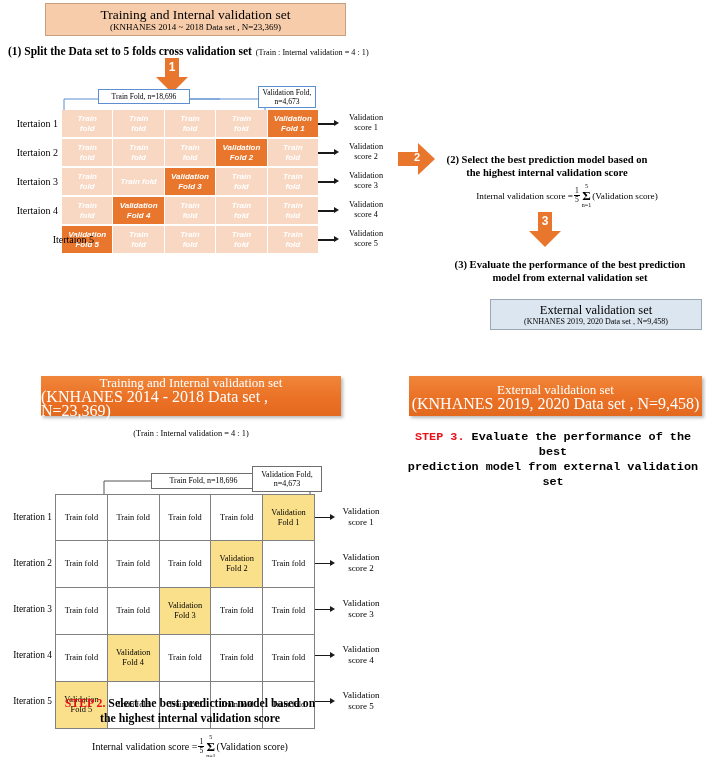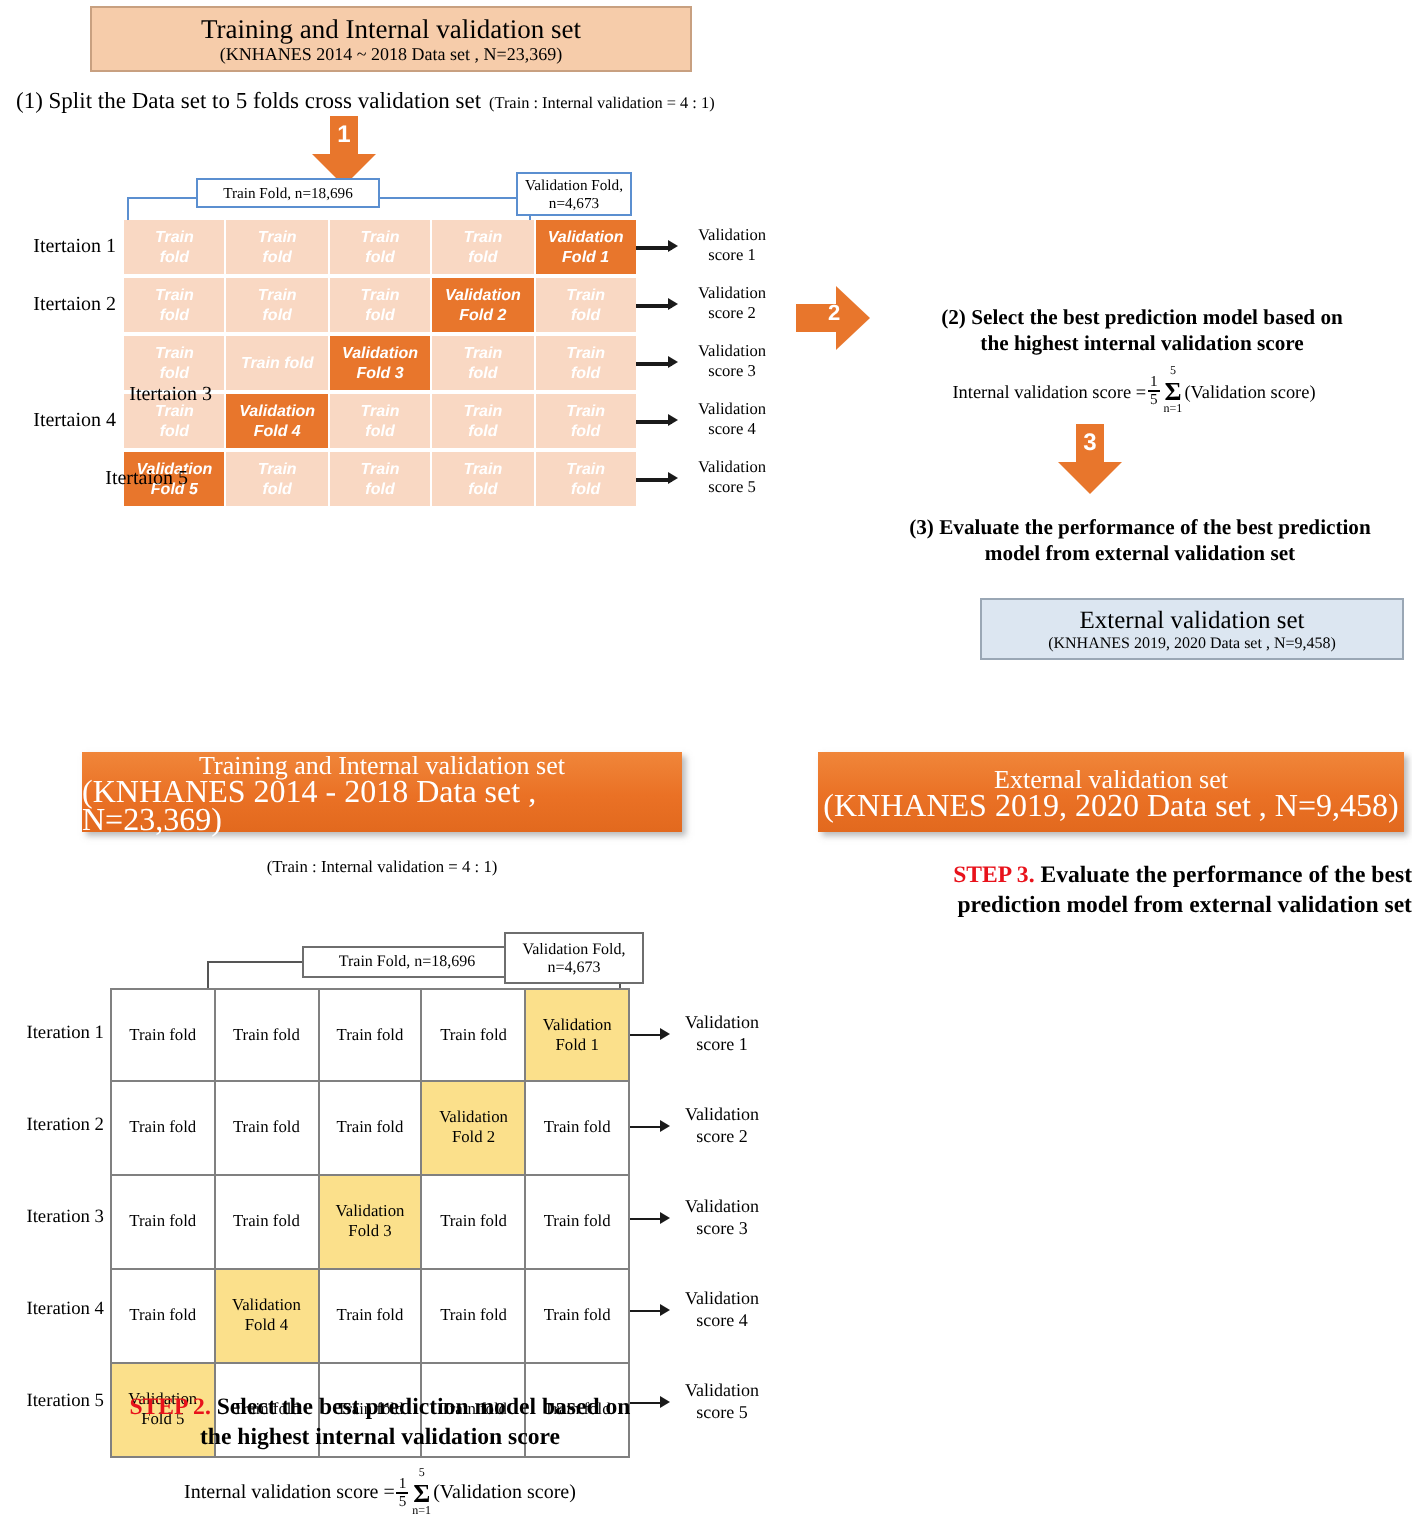--- a/index.html
+++ b/index.html
@@ -23,21 +23,21 @@
     background: #f6ccaa;
     border: 1px solid #c8a080;
     box-sizing: border-box;
     display: flex; flex-direction: column;
     align-items: center; justify-content: center;
   }
   #top-training-box .t1 { font-size: 13.5px; line-height: 15px; }
   #top-training-box .t2 { font-size: 9px; line-height: 11px; }
 
   .step-head {
-    font-weight: normal;
+    font-weight: bold;
     font-size: 11.5px;
   }
   .step-sub {
     font-weight: normal;
     font-size: 8.2px;
   }
 
   
   .arrow-down {
     width: 34px; height: 36px;
@@ -357,21 +357,21 @@
       <div>Validation</div>
       <div>score 1</div>
     </div>
     <div class="iter-label-top" style="top: 147px;">Itertaion 2</div>
     <div class="arrow-right-line" style="top: 152px;"></div>
     <div class="arrow-right-head" style="top: 149px;"></div>
     <div class="score-label-top" style="top: 142px;">
       <div>Validation</div>
       <div>score 2</div>
     </div>
-    <div class="iter-label-top" style="top: 192px; padding-left: 48px;">Itertaion 3</div>
+    <div class="iter-label-top" style="top: 176px;">Itertaion 3</div>
     <div class="arrow-right-line" style="top: 181px;"></div>
     <div class="arrow-right-head" style="top: 178px;"></div>
     <div class="score-label-top" style="top: 171px;">
       <div>Validation</div>
       <div>score 3</div>
     </div>
     <div class="iter-label-top" style="top: 205px;">Itertaion 4</div>
     <div class="arrow-right-line" style="top: 210px;"></div>
     <div class="arrow-right-head" style="top: 207px;"></div>
     <div class="score-label-top" style="top: 200px;">
@@ -387,21 +387,21 @@
     </div>
   </div>
 
 <div class="abs" style="left:398px; top:142px;">
   <svg width="38" height="34" viewBox="0 0 38 34">
     <polygon points="0,10 20,10 20,1 37,17 20,33 20,24 0,24" fill="#e8762c"></polygon>
   </svg>
   <div class="arrow-num" style="top:9px; font-size:11px;">2</div>
 </div>
 
-<div class="rt-head" style="left:440px; top:153px; width:262px;text-align:center;">
+<div class="rt-head" style="left:416px; top:153px; width:262px;text-align:center;">
   <div>(2) Select the best prediction model based on</div>
   <div>the highest internal validation score</div>
 </div>
 
 <div class="abs formula" style="left:432px; top:183px; width:270px;">
   <span>Internal validation score =</span>
   <span class="frac">
     <span class="num">1</span>
     <span class="den">5</span>
   </span>
@@ -437,21 +437,21 @@
 
 <div class="banner" style="left:409px; top:376px; width:293px; height:40px;">
   <div class="b1">External validation set</div>
   <div class="b2">(KNHANES 2019, 2020 Data set , N=9,458)</div>
 </div>
 
 <div class="abs" style="left:0px; top:427px; width:382px; text-align:center;">
   <div style="font-size:8.4px; margin-top:2px;">(Train : Internal validation = 4 : 1)</div>
 </div>
 
-<div class="abs" style="left:400px; top:430px; width:306px; text-align:right; line-height:15px;">
+<div class="abs" style="left:400px; top:430px; width:306px; text-align:center; line-height:15px;font-family:Liberation Mono, monospace;">
   <div style="font-size:11.8px;">
     <span class="step-red">STEP 3.</span><span class="step-blk"> Evaluate the performance of the best</span>
   </div>
   <div class="step-blk" style="font-size:11.8px;">prediction model from external validation set</div>
 </div>
 
 <svg class="bracket" style="left:52px; top:472px;" width="268" height="24">
   <path d="M52,23 L52,9 L155,9" stroke="#555" stroke-width="1" fill="none"></path>
   <path d="M205,9 L258,9 L258,23" stroke="#555" stroke-width="1" fill="none"></path>
 </svg>

